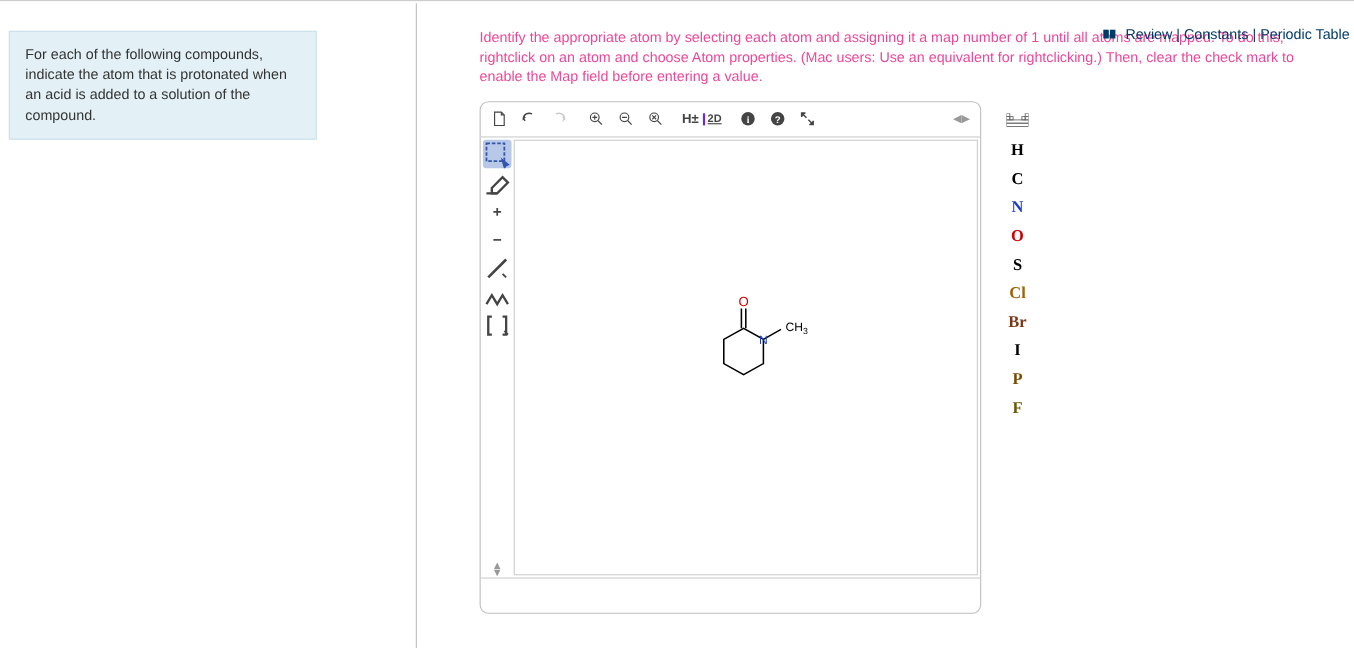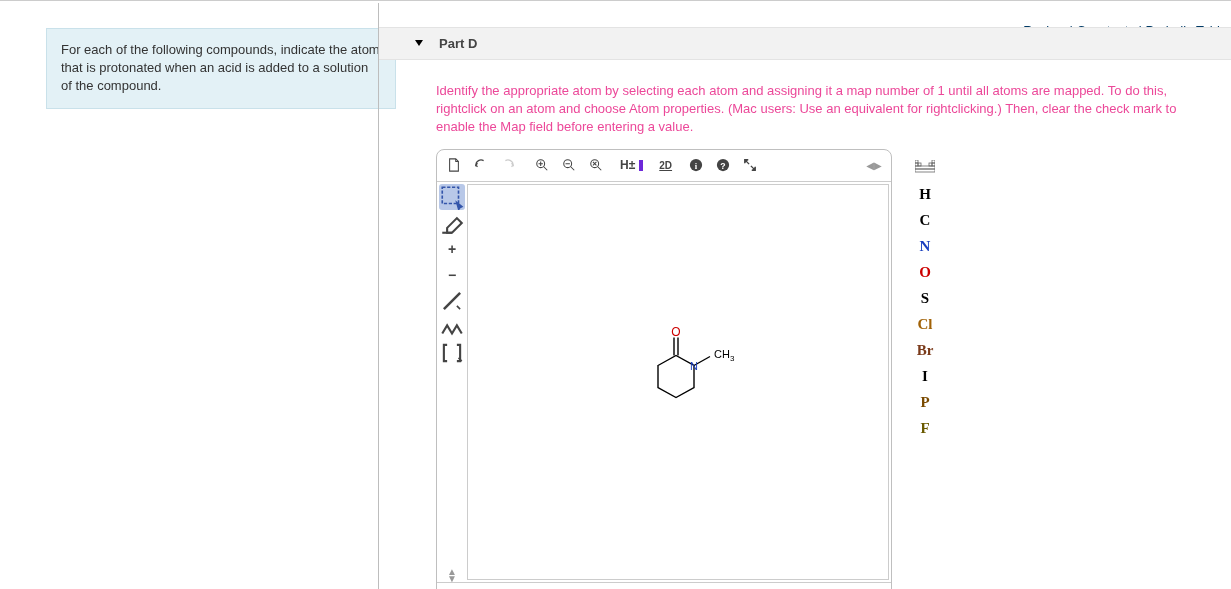--- a/index.html
+++ b/index.html
@@ -1,18 +1,18 @@
 <!DOCTYPE html>
 <html><head>
 <meta charset="utf-8">
 <style>
   * { margin: 0; padding: 0; box-sizing: border-box; }
   body { font-family: Arial, Helvetica, sans-serif; font-size: 13px; color: #333; background: #fff; width: 1231px; height: 589px; position: relative; overflow: hidden; }
   .top-edge { position: absolute; top: 0; left: 0; right: 0; height: 1px; background: #ccc; }
-  .left-panel { position: absolute; left: 8px; top: 28px; width: 350px; margin-left: 38px; }
+  .left-panel { position: absolute; left: 8px; top: 28px; width: 280px; }
   .prompt-box { background: #e3f1f6; border: 1px solid #c9e1ea; padding: 12px 14px; line-height: 1.4; }
   .divider { position: absolute; left: 378px; top: 3px; bottom: 0; width: 1px; background: #bdbdbd; }
   .right-panel { position: absolute; left: 379px; right: 0; top: 3px; bottom: 0; }
   .header-links { position: absolute; right: 4px; top: 20px; font-size: 13px; color: #003a66; }
   .header-links a { color: #003a66; cursor: pointer; }
   .header-links .icon { display: inline-block; margin-right: 5px; font-size: 11px; vertical-align: middle; letter-spacing: -2px; }
   .header-links .icon span { display: inline-block; width: 5px; height: 8px; background: #003a66; margin-right: 1px; }
   .part-header { background: #f2f2f2; border-top: 1px solid #e3e3e3; border-bottom: 1px solid #e3e3e3; padding: 8px 0 8px 36px; margin-top: 24px; position: relative; font-weight: bold; color: #444; overflow: hidden; }
   .part-header .caret { position: absolute; left: 36px; top: 12px; width: 0; height: 0; border-left: 4px solid transparent; border-right: 4px solid transparent; border-top: 6px solid #000; }
   .part-header .label { margin-left: 24px; }
@@ -51,24 +51,20 @@
 <div class="right-panel">
   <div class="header-links">
     <span class="icon"><span></span><span></span></span>
     <a>Review</a>
     <span> | </span>
     <a>Constants</a>
     <span> | </span>
     <a>Periodic Table</a>
   </div>
 
-  <div class="part-header">
-    <span class="caret"></span>
-    <span class="label">Part D</span>
-  </div>
 
   <div class="instruction">Identify the appropriate atom by selecting each atom and assigning it a map number of 1 until all atoms are mapped. To do this, rightclick on an atom and choose Atom properties. (Mac users: Use an equivalent for rightclicking.) Then, clear the check mark to enable the Map field before entering a value.</div>
 
   <div style="position:relative;">
     <div class="editor-wrap">
       <div class="toolbar-top">
         <div class="tb-btn">
           <svg viewBox="0 0 16 16" stroke="#444" fill="none" stroke-width="1.2">
               <path d="M3 1h7l3 3v11H3z"></path>
               <path d="M10 1v3h3"></path>
@@ -98,21 +94,21 @@
             </svg>
         </div>
         <div class="tb-btn">
           <svg viewBox="0 0 16 16" stroke="#444" fill="none" stroke-width="1.2">
               <circle cx="6.5" cy="6.5" r="4.5"></circle>
               <path d="M10 10l4 4M4.5 4.5l4 4M8.5 4.5l-4 4"></path>
             </svg>
         </div>
         <div class="tb-gap"></div>
         <div class="tb-text">H±</div>
-        <div class="tb-text" style="font-size:10px; border-left:4px solid #6d28d9; padding-left:16px;text-decoration:underline;">2D</div>
+        <div class="tb-text" style="font-size:10px; border-left:2px solid #6d28d9; padding-left:2px;text-decoration:underline;">2D</div>
         <div class="tb-gap"></div>
         <div class="tb-btn">
           <svg viewBox="0 0 16 16">
               <circle cx="8" cy="8" r="7" fill="#444"></circle>
               <text x="8" y="12" text-anchor="middle" fill="#fff" font-size="10" font-family="serif" font-weight="bold">i</text>
             </svg>
         </div>
         <div class="tb-btn">
           <svg viewBox="0 0 16 16">
               <circle cx="8" cy="8" r="7" fill="#444"></circle>

